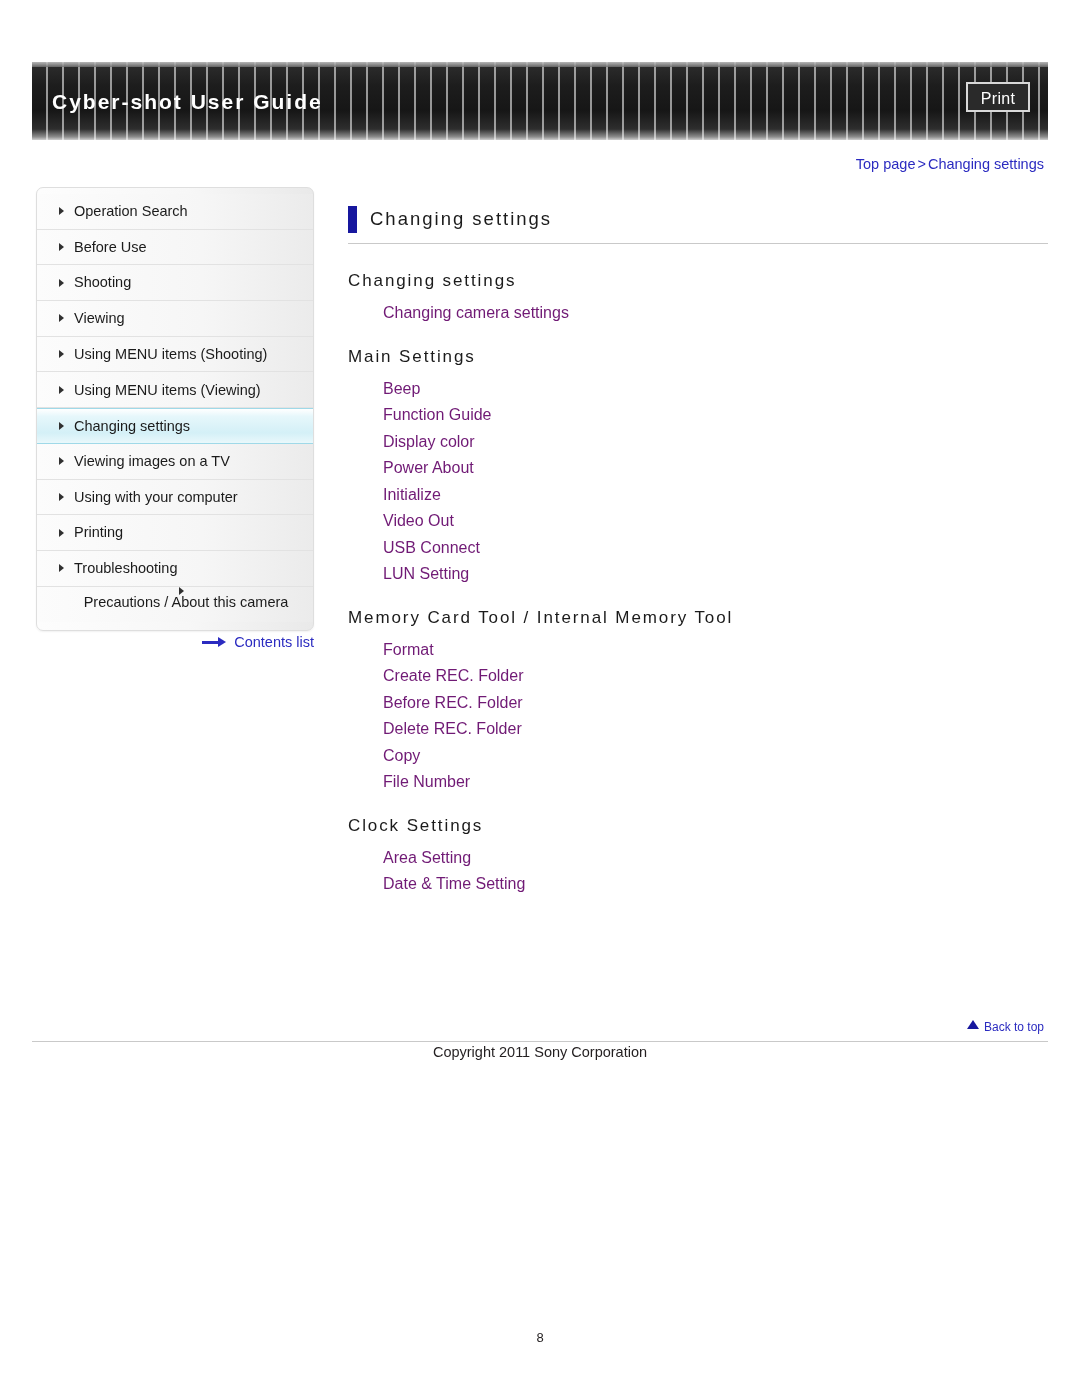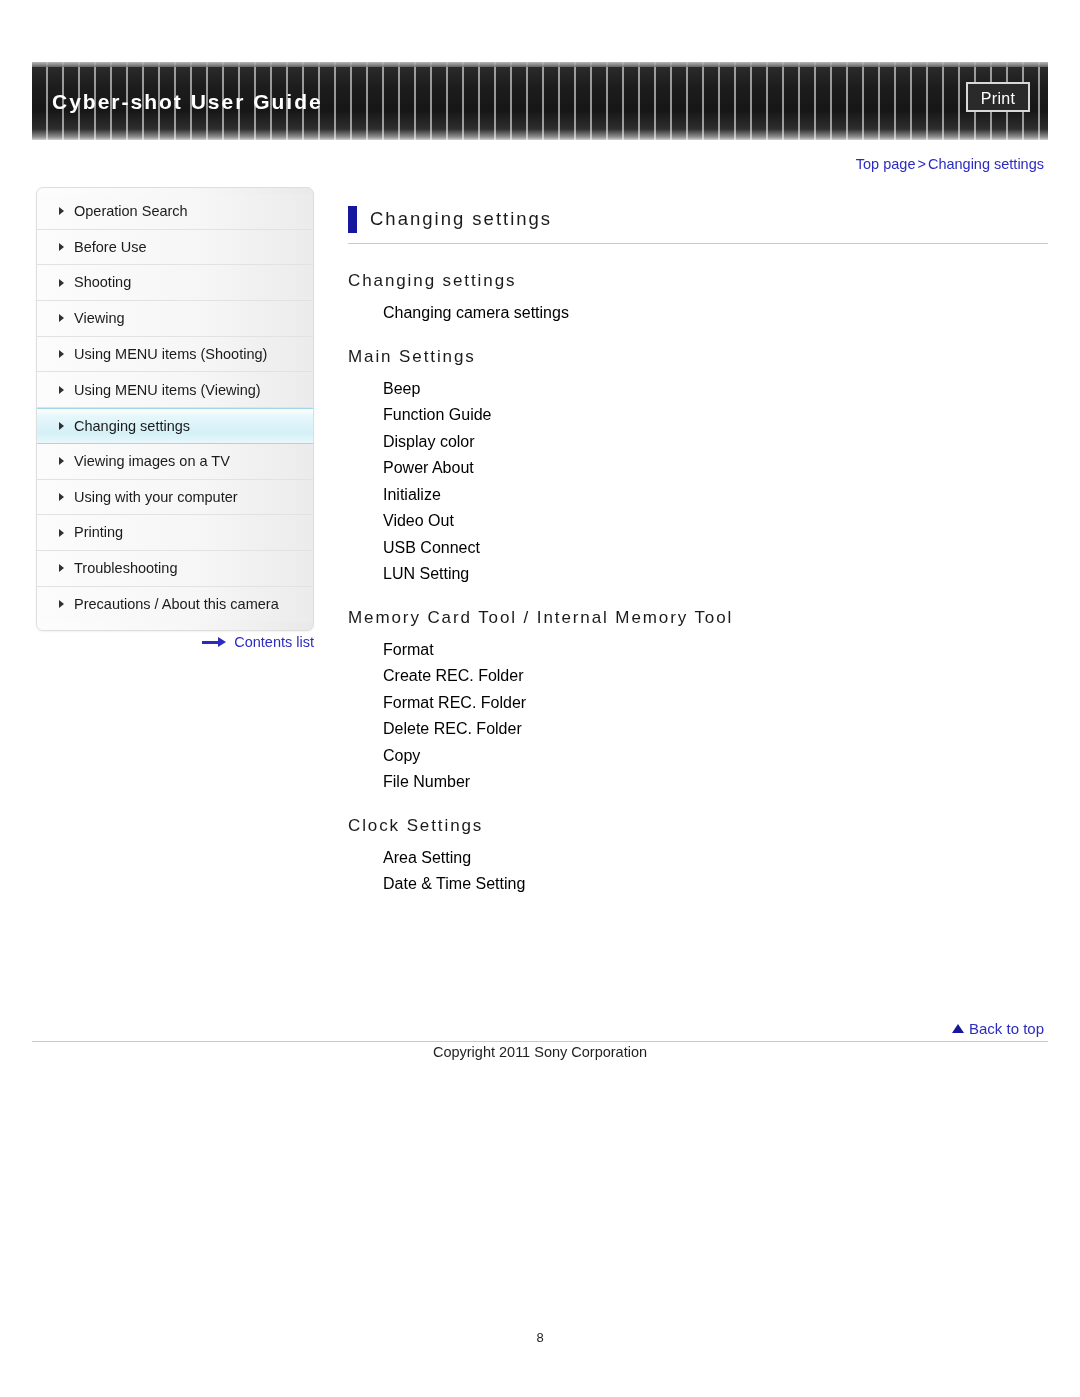--- a/index.html
+++ b/index.html
@@ -117,21 +117,21 @@
     display: flex;
     align-items: center;
     padding-left: 22px;
     font-size: 14.5px;
     color: #1b1b1b;
     cursor: pointer;
     border-bottom: 1px solid #e2e2e2;
     background: linear-gradient(to right, #fcfcfc 0%, #f6f6f6 60%, #ebebeb 100%);
     box-sizing: border-box;
   }
-  .nav-item:last-child { border-bottom: none; }
+  .nav-item:last-child { border-bottom: none; flex-direction: column; }
   .nav-item.active {
     background: linear-gradient(to bottom, #ffffff 0%, #e6f7fb 22%, #d4f0f7 70%, #e9f8fb 100%);
     border-top: 1px solid #9fd9e8;
     border-bottom: 1px solid #9fd9e8;
   }
   .tri-icon {
     width: 0; height: 0;
     border-left: 5px solid #303030;
     border-top: 4px solid transparent;
     border-bottom: 4px solid transparent;
@@ -209,35 +209,35 @@
     font-size: 17px;
     letter-spacing: 1.9px;
     color: #1b1b1b;
     margin: 0 0 6px 0;
     line-height: 26px;
   }
   .section-heading.gap { margin-top: 17px; }
   .toc-link {
     display: block;
     font-size: 16px;
-    color: #000000;
+    color: #701a75;
     margin-left: 35px;
     line-height: 26.5px;
     cursor: pointer;
     white-space: nowrap;
   }
 
   
   .back-to-top {
     position: absolute;
     right: 36px;
     top: 1020px;
     display: flex;
-    align-items: center;
-    font-size: 15px;
+    align-items: flex-start;
+    font-size: 12px;
     color: #2b2bc0;
     cursor: pointer;
   }
   .up-tri-icon {
     width: 0; height: 0;
     border-bottom: 9px solid #17179e;
     border-left: 6px solid transparent;
     border-right: 6px solid transparent;
     margin-right: 5px;
     flex: none;
@@ -355,21 +355,21 @@
           <span class="toc-link">Power About</span>
           <span class="toc-link">Initialize</span>
           <span class="toc-link">Video Out</span>
           <span class="toc-link">USB Connect</span>
           <span class="toc-link">LUN Setting</span>
         </div>
         <div class="toc-section">
           <div class="section-heading gap">Memory Card Tool / Internal Memory Tool</div>
           <span class="toc-link">Format</span>
           <span class="toc-link">Create REC. Folder</span>
-          <span class="toc-link">Format REC. Folder</span>
+          <span class="toc-link">Before REC. Folder</span>
           <span class="toc-link">Delete REC. Folder</span>
           <span class="toc-link">Copy</span>
           <span class="toc-link">File Number</span>
         </div>
         <div class="toc-section">
           <div class="section-heading gap">Clock Settings</div>
           <span class="toc-link">Area Setting</span>
           <span class="toc-link">Date &amp; Time Setting</span>
         </div>
       </div>

